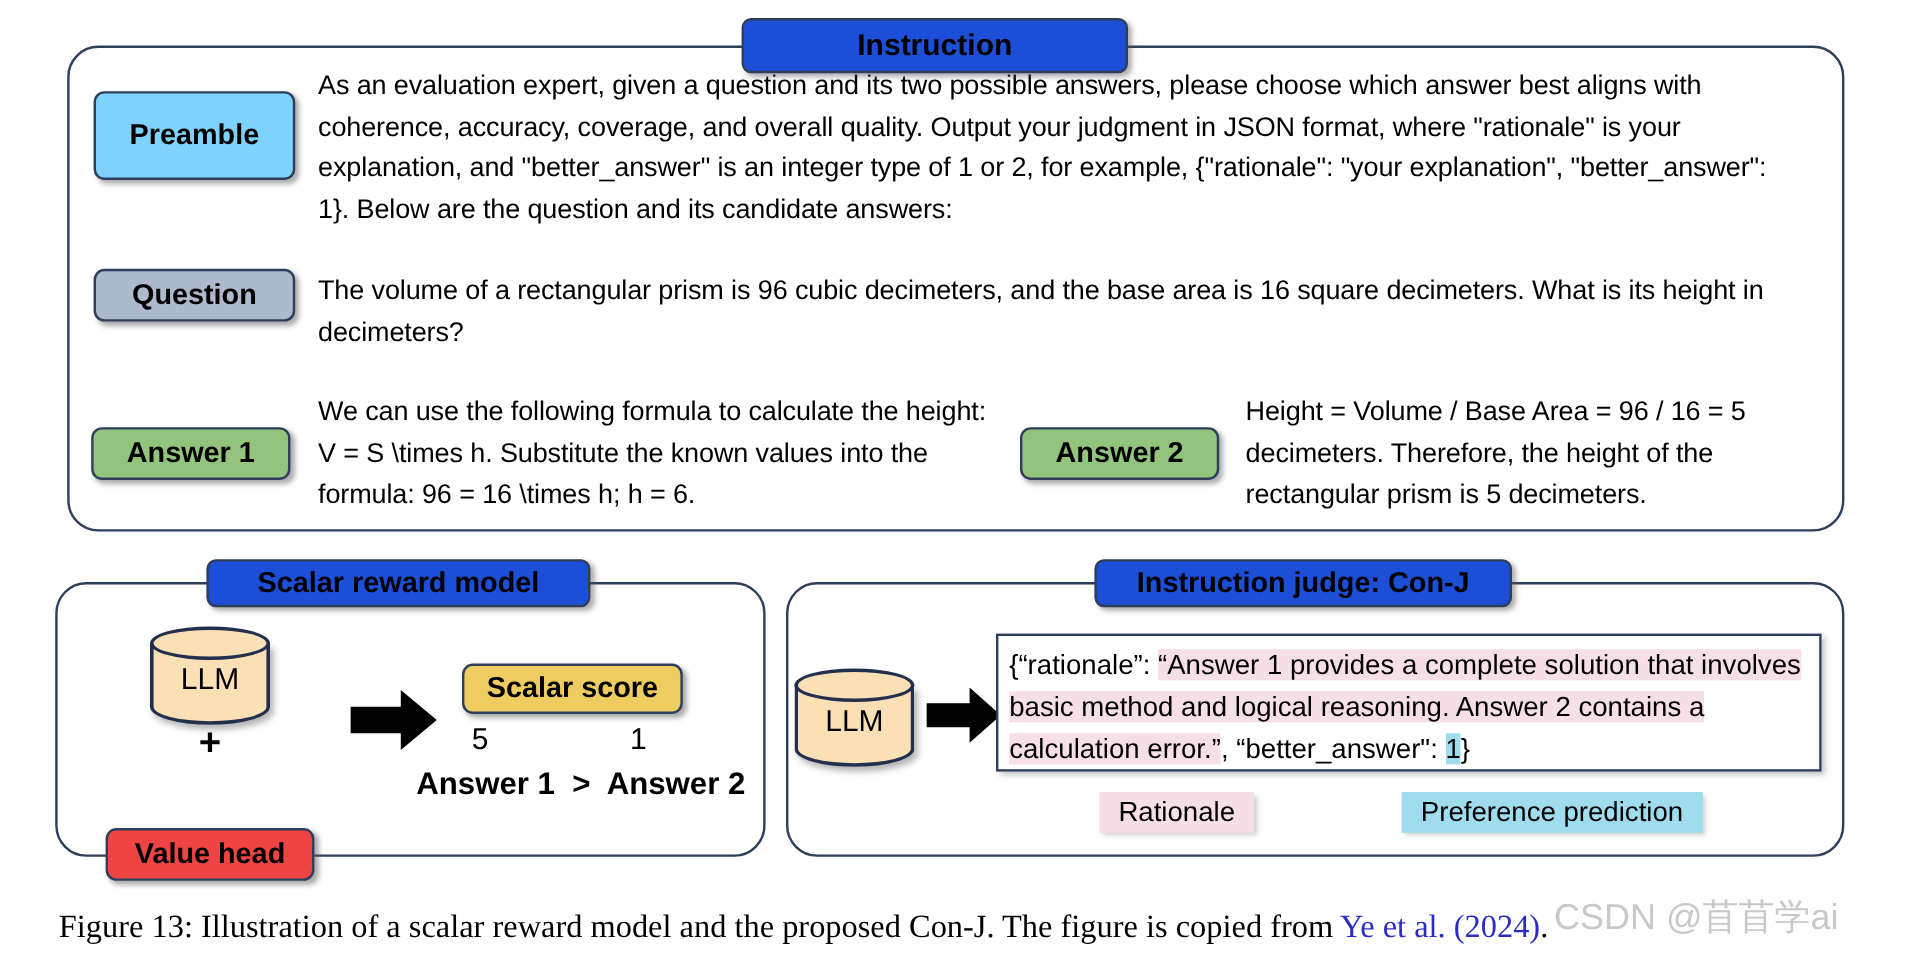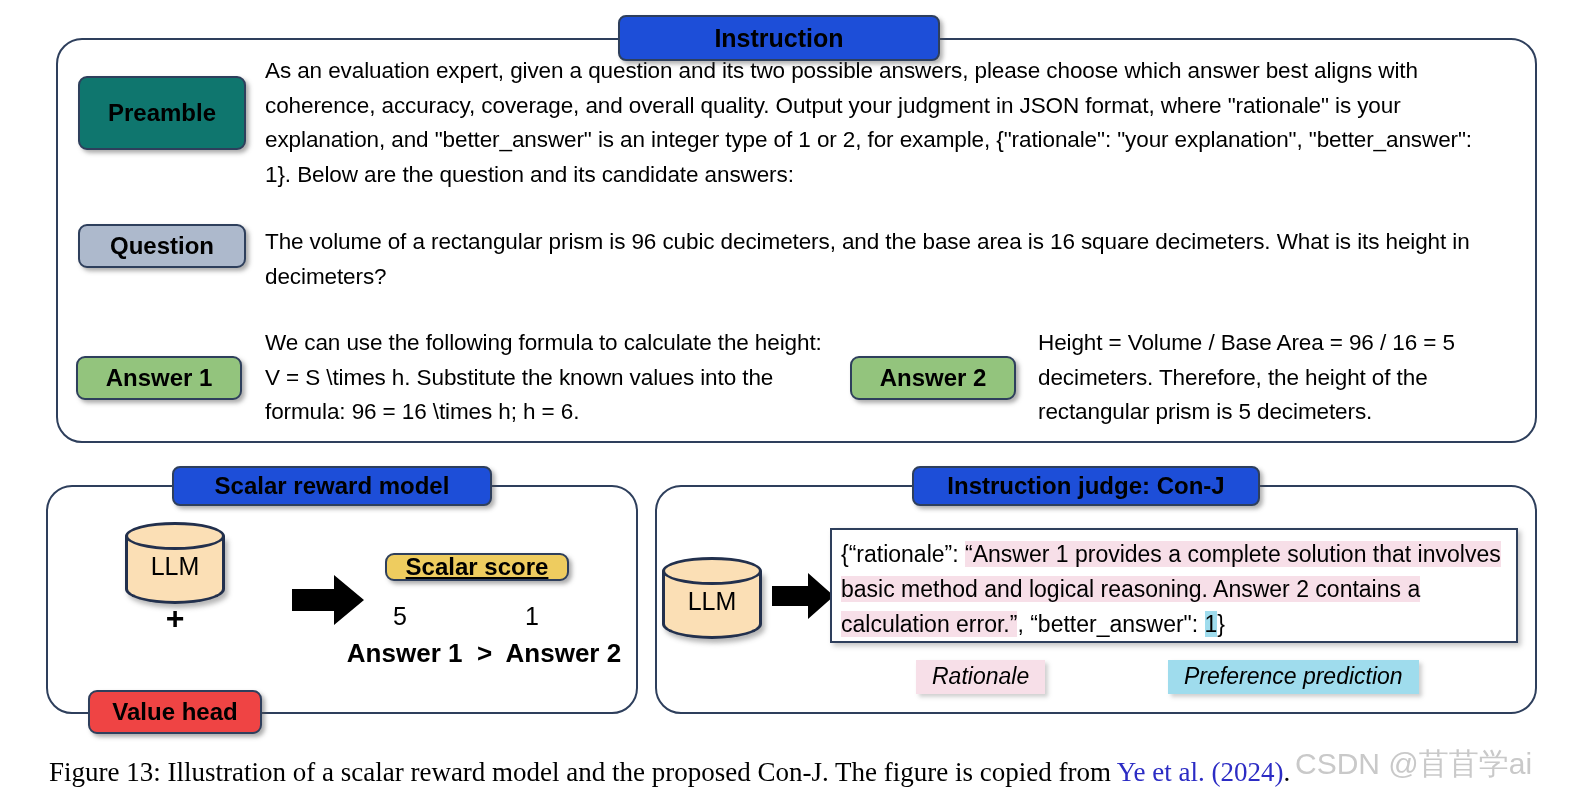--- a/index.html
+++ b/index.html
@@ -47,21 +47,21 @@
     border: 2px solid #2e3f5c;
     border-radius: 9px;
     font-weight: bold;
     display: flex;
     align-items: center;
     justify-content: center;
     box-shadow: 3px 3px 4px rgba(90,90,90,0.5);
     box-sizing: border-box;
     color: #000;
   }
-  .tag.preamble  { background: #0f766e; }
+  .tag.preamble  { background: #7dd3fc; }
   .tag.question  { background: #adb9cc; }
   .tag.answer    { background: #93c47d; }
   .tag.scalar    { background: #eecc5f; }
   .tag.valuehead { background: #ef4444; border-radius: 9px; margin-top: 48px; }
 
   
   .prose {
     position: absolute;
     font-size: 22.5px;
     line-height: 34.6px;
@@ -141,21 +141,20 @@
   .hl-pink { background: #f7dfe8; }
   .hl-cyan { background: #9fdced; }
 
   .legend {
     position: absolute;
     font-size: 23px;
     padding: 3px 16px 4px 16px;
     box-shadow: 3px 3px 4px rgba(120,120,120,0.35);
     color: #000;
     white-space: nowrap;
-    font-style: italic;
   }
 
   
   .caption {
     position: absolute;
     left: 30px;
     top: 757px;
     width: 1545px;
     font-family: "Liberation Serif", serif;
     font-size: 27px;
@@ -209,21 +208,21 @@
 <div class="plus" style="left:125px; top:600px; width:100px;">+</div>
 
 <div class="tag valuehead" style="left:88px; top:642px; width:174px; height:44px; font-size:24px;">Value head</div>
 
 <div class="arrow" style="left:292px; top:575px;">
   <svg width="72" height="50" viewBox="0 0 72 50">
     <path d="M0,14 L42,14 L42,0 L72,25 L42,50 L42,36 L0,36 Z" fill="#000000"></path>
   </svg>
 </div>
 
-<div class="tag scalar" style="left:385px; top:553px; width:184px; height:28px; font-size:24px;text-decoration:underline;">Scalar score</div>
+<div class="tag scalar" style="left:385px; top:553px; width:184px; height:42px; font-size:24px;">Scalar score</div>
 
 <div class="scoreval" style="left:365px; top:602px; width:70px;">5</div>
 <div class="scoreval" style="left:497px; top:602px; width:70px;">1</div>
 
 <div class="cmp" style="left:344px; top:638px; width:280px; text-align:center;">Answer 1  &gt;  Answer 2</div>
 
 <div class="panel" style="left:655px; top:485px; width:882px; height:229px;"></div>
 
 <div class="panel-title" style="left:912px; top:466px; width:348px; height:40px; font-size:24px;">Instruction judge: Con-J</div>
 

